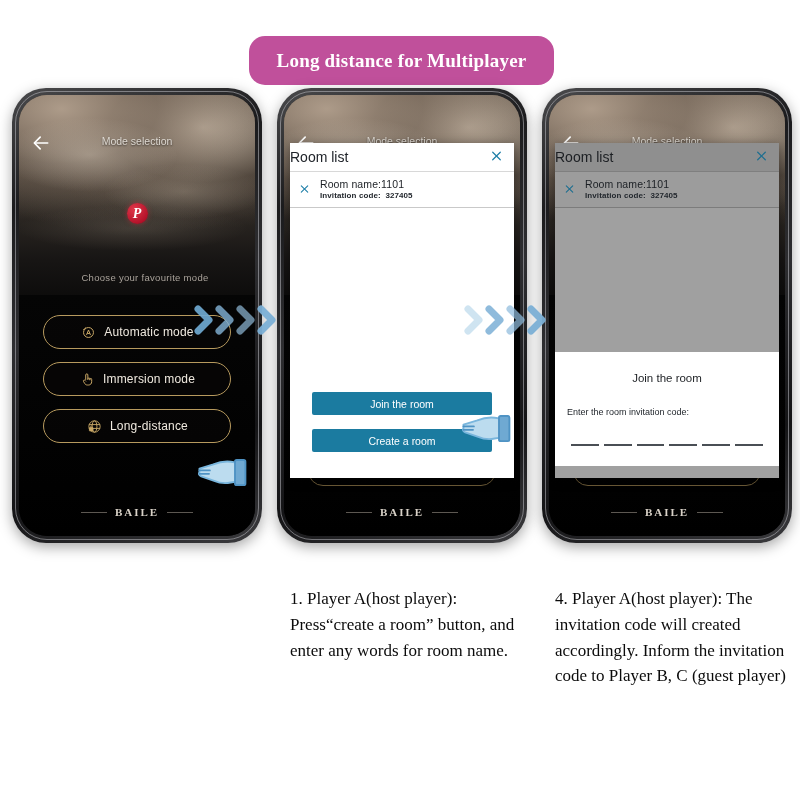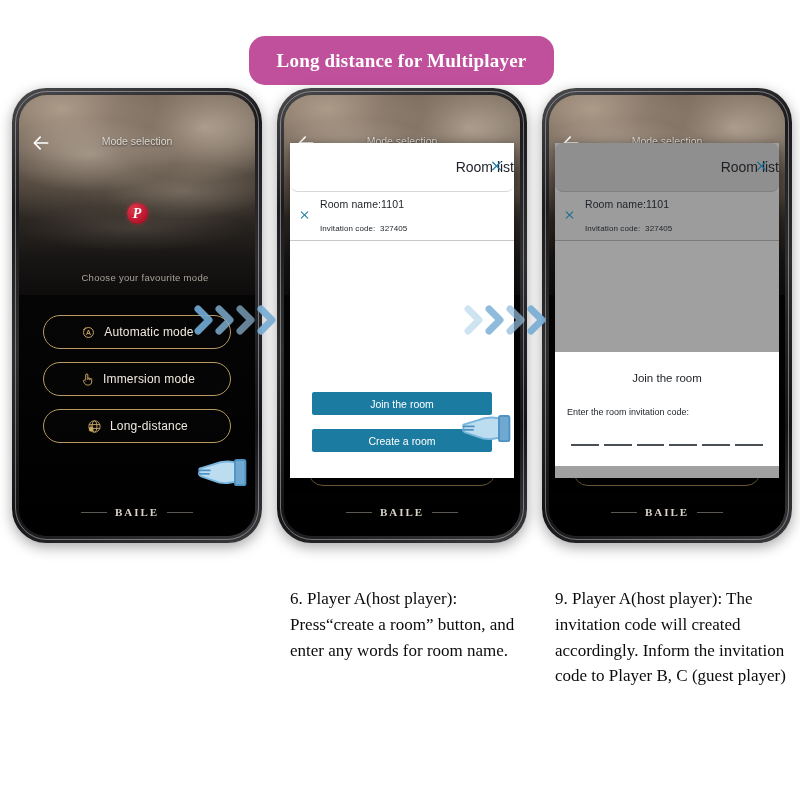--- a/index.html
+++ b/index.html
@@ -133,40 +133,40 @@
 
   
   .dialog {
     position: absolute; left: 6px; right: 6px; top: 48px; bottom: 58px;
     background: #ffffff;
     display: flex; flex-direction: column;
     box-shadow: 0 2px 10px rgba(0,0,0,.4);
     overflow: hidden;
   }
   .dlg-head {
-    position: relative; height: 49px; flex: none;
+    position: relative; height: 29px; flex: none;
     border-bottom: 1px solid #d8d8d8;
-    display: flex; align-items: center; justify-content: flex-end; border-radius: 8px;
+    display: flex; align-items: center; justify-content: flex-start;
   }
   .dlg-title { font-size: 14px; color: #20242a; }
   .dlg-close {
     position: absolute; right: 11px; top: 50%; transform: translateY(-50%);
     color: #1e7fa8; font-size: 15px; line-height: 1; font-weight: 400;
   }
   .room-row {
     position: relative; flex: none;
     padding: 6px 10px 7px 30px;
     border-bottom: 1px solid #c9c9c9;
   }
   .room-x {
     position: absolute; left: 9px; top: 50%; transform: translateY(-50%);
     color: #1e7fa8; font-size: 13px; line-height: 1;
   }
   .room-name { font-size: 10.5px; color: #1b1f24; letter-spacing: .1px; }
-  .room-code { font-size: 8px; color: #23282e; margin-top: 14px; letter-spacing: .1px; }
+  .room-code { font-size: 8px; color: #23282e; margin-top: 1px; letter-spacing: .1px; font-weight: bold; }
   .dlg-body { flex: 1 1 auto; }
   .dlg-actions { flex: none; padding: 0 22px 26px; }
   .dlg-btn {
     height: 23px; border-radius: 2px;
     background: #1b7ba0;
     color: #ffffff; font-size: 10.5px;
     display: flex; align-items: center; justify-content: center;
     margin-top: 14px;
   }
 
@@ -488,16 +488,16 @@
   </div>
 
   <div class="hand" id="hand2">
     <svg viewBox="0 0 60 46" fill="none" stroke="#79b6dd" stroke-width="2.2" stroke-linejoin="round" stroke-linecap="round">
       <path d="M4 18 L20 13 Q30 9 40 10 L47 11 L47 33 L40 34 Q30 36 21 32 L6 27 Q2 25 4 22 Z" fill="#bcdcef"></path>
       <path d="M4 20 L16 20 M4 24 L15 24" stroke="#4f93c4"></path>
       <rect x="45" y="8" width="12" height="29" rx="2" fill="#6fa9d2" stroke="#4f93c4"></rect>
     </svg>
   </div>
 
-  <div class="caption" id="caption1">6. Player A(host player): Press“create a room” button, and enter any words for room name.</div>
-  <div class="caption" id="caption2">9. Player A(host player): The invitation code will created accordingly. Inform the invitation code to Player B, C (guest player)</div>
+  <div class="caption" id="caption1">1. Player A(host player): Press“create a room” button, and enter any words for room name.</div>
+  <div class="caption" id="caption2">4. Player A(host player): The invitation code will created accordingly. Inform the invitation code to Player B, C (guest player)</div>
 
 </div>
 
 </body></html>

